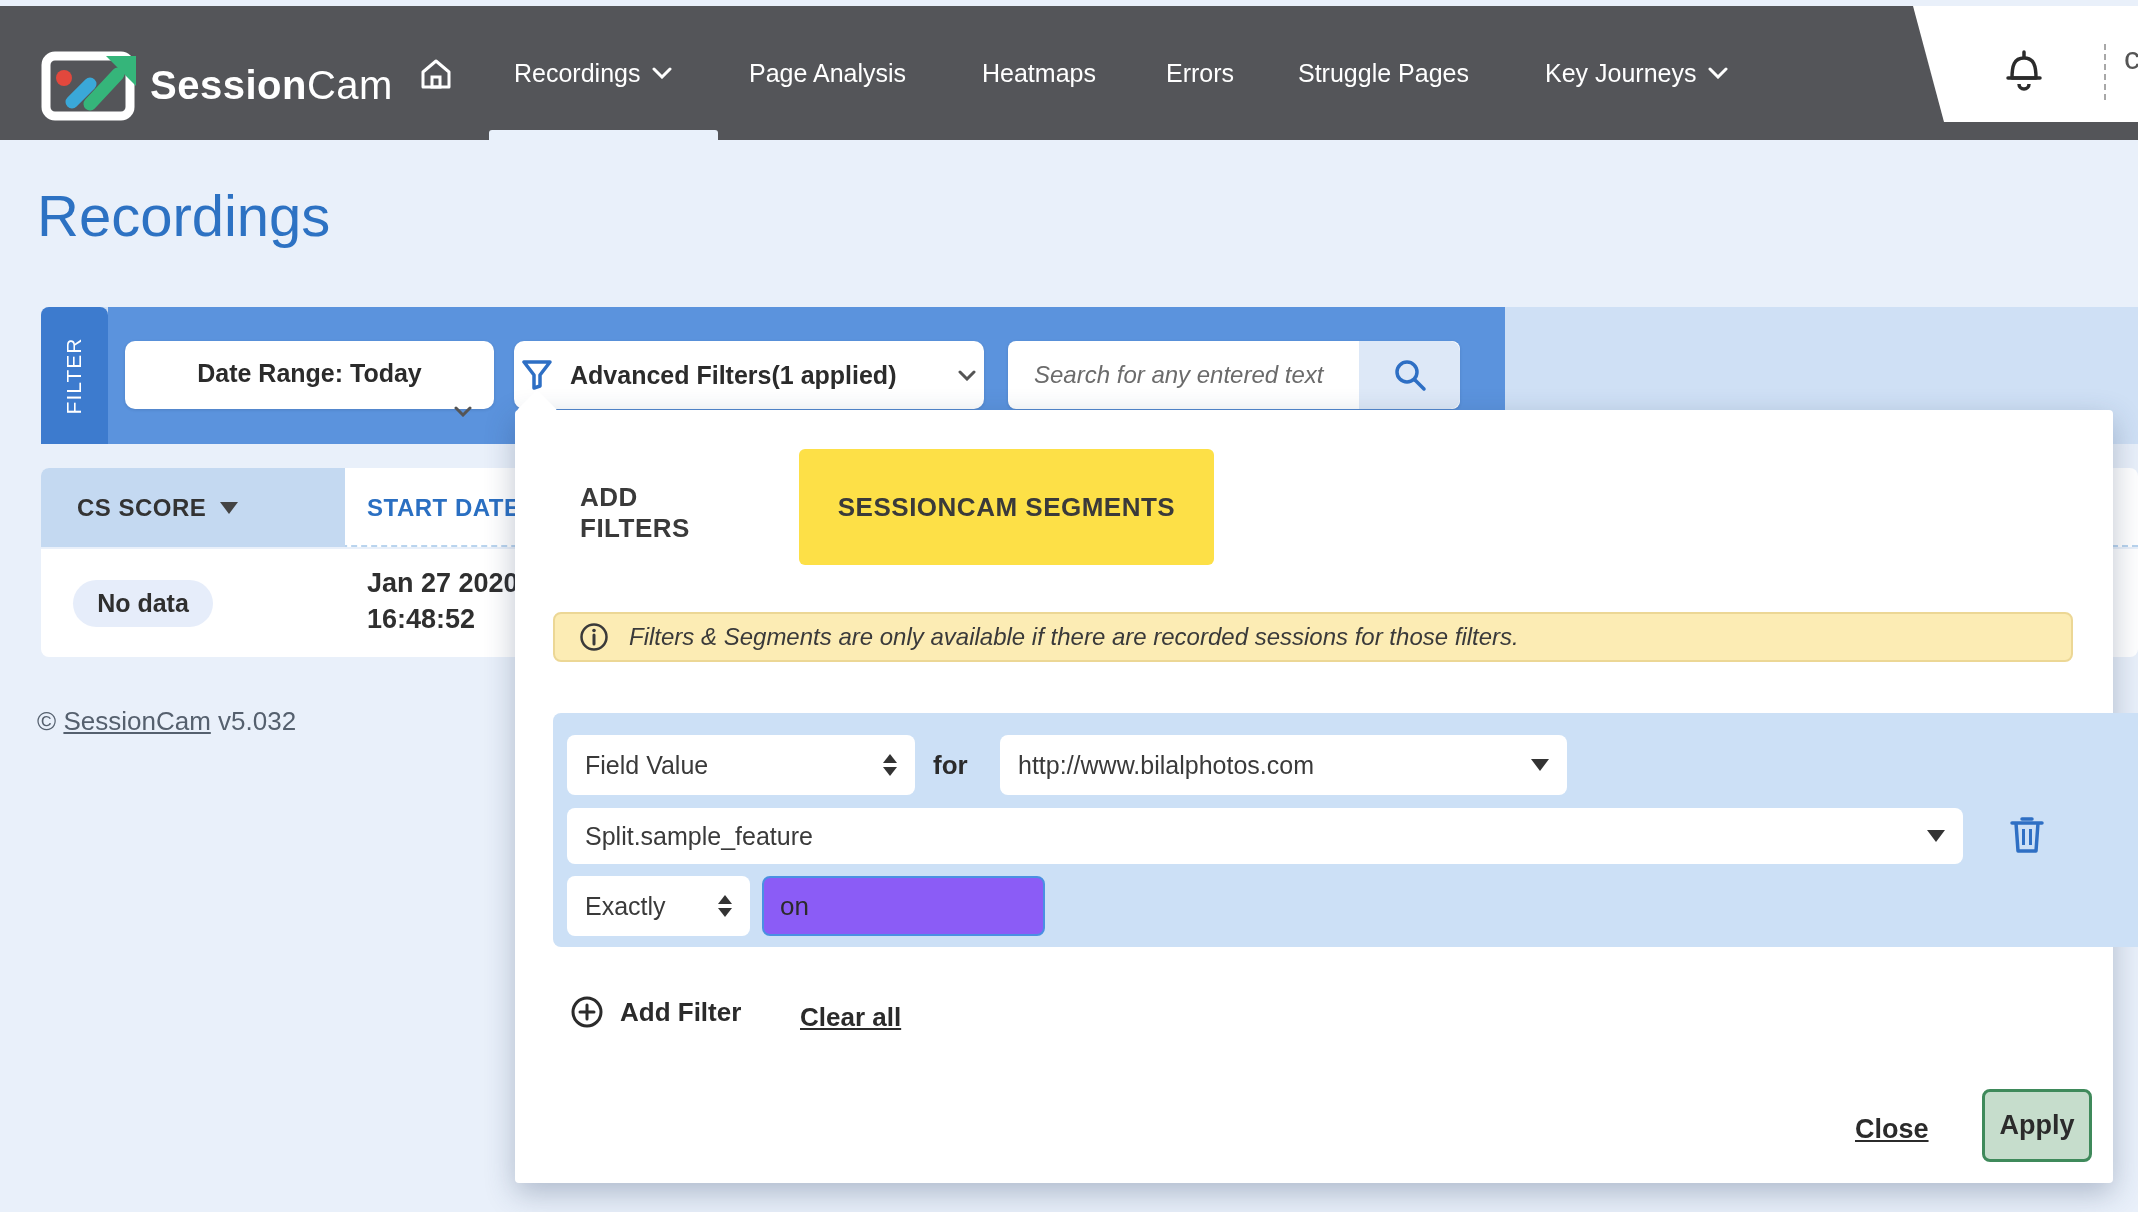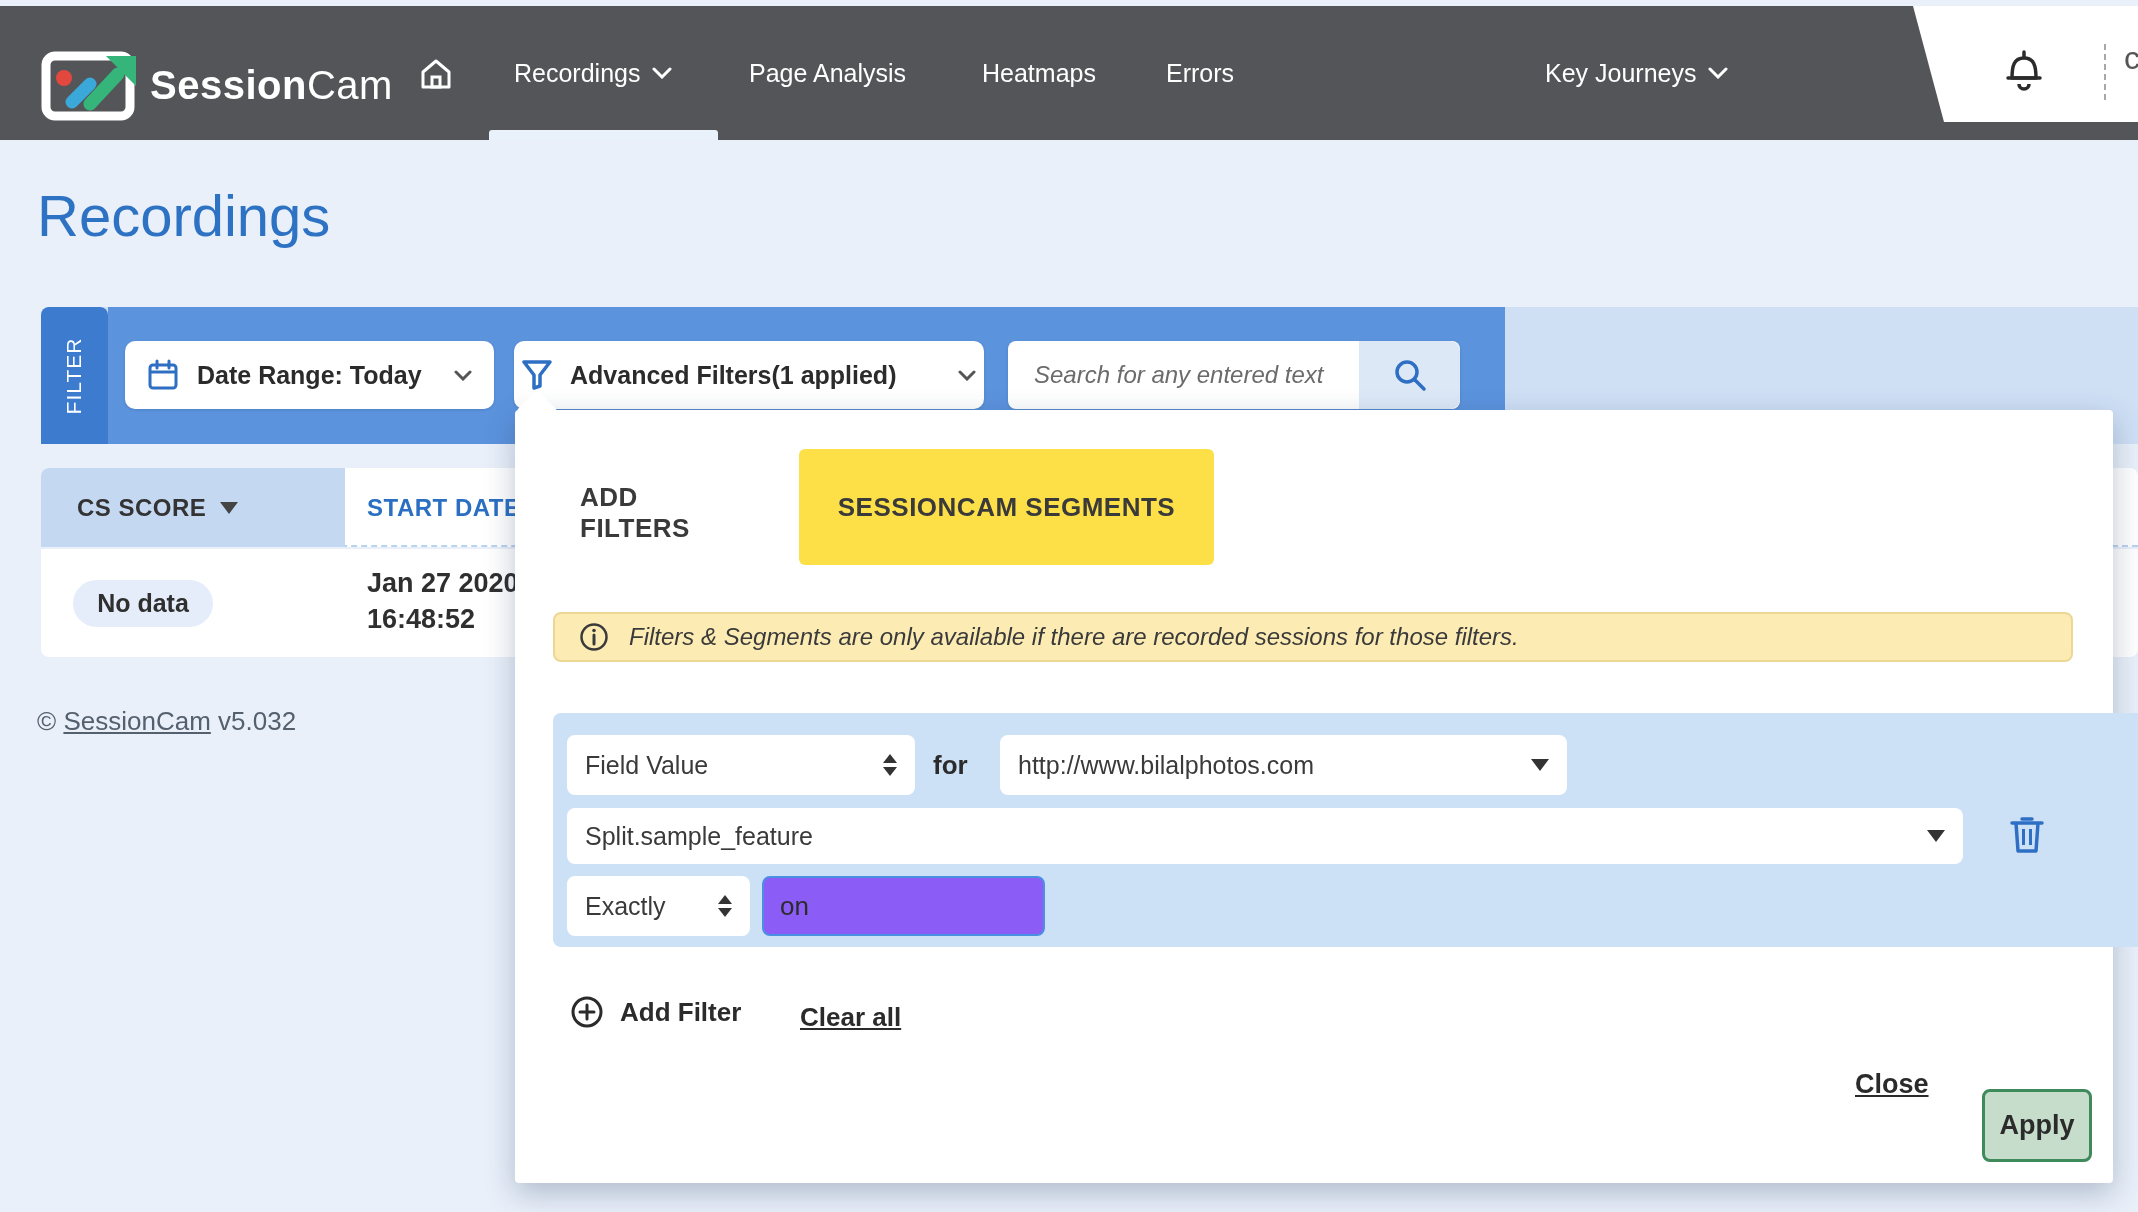--- a/index.html
+++ b/index.html
@@ -23,21 +23,21 @@
 
   
   .page-title { position:absolute; left:37px; top:182px; font-size:58px; font-weight:300; color:#2d72c3; }
 
   
   .light-band { position:absolute; left:41px; top:307px; width:2097px; height:137px; background:#cfe0f5; border-radius:8px 0 0 0; z-index:4; }
   .medium-bar { position:absolute; left:108px; top:307px; width:1397px; height:137px; background:#5b93dd; z-index:5; }
   .filter-tab { position:absolute; left:41px; top:307px; width:67px; height:137px; background:#3d7bce; border-radius:8px 8px 0 0; z-index:6; display:flex; align-items:center; justify-content:center; cursor:pointer; }
   .filter-tab-label { color:#fff; font-size:21px; font-weight:500; letter-spacing:1px; transform:rotate(-90deg); white-space:nowrap; }
   .bar-btn { position:absolute; top:341px; height:68px; background:#fff; border-radius:10px; display:flex; align-items:center; z-index:7; cursor:pointer; box-shadow:0 1px 3px rgba(30,50,90,.18); font-size:25px; font-weight:600; color:#2b2b2b; }
-  .btn-date { left:125px; width:369px; padding:0 22px; gap:18px; }
+  .btn-date { left:125px; width:369px; padding:0 22px; gap:18px;flex-direction:column; }
   .btn-advanced { left:514px; width:470px; padding:0 8px; gap:18px; }
   .chevron-sm { flex:0 0 auto; margin-left:auto; }
   .search-box { position:absolute; left:1008px; top:341px; width:452px; height:68px; background:#fff; border-radius:8px; display:flex; z-index:7; overflow:hidden; box-shadow:0 1px 3px rgba(30,50,90,.18); }
   .search-input { flex:1; border:0; outline:0; padding:0 10px 0 26px; font-size:24px; font-style:italic; color:#333; background:transparent; font-family:"Liberation Sans",sans-serif; }
   .search-input::placeholder { color:#6b6b6b; font-style:italic; }
   .search-btn { width:108px; background:#dde8f7; display:flex; align-items:center; justify-content:center; cursor:pointer; border-radius:0 10px 10px 0; }
 
   
   .table-header { position:absolute; left:41px; top:468px; width:2097px; height:79px; background:#ffffff; border-radius:8px 8px 0 0; border-bottom:2px dashed #b9d4ee; z-index:2; }
   .cs-cell { position:absolute; left:0; top:0; width:304px; height:79px; background:#c4d9f1; border-radius:8px 0 0 0; display:flex; align-items:center; gap:14px; padding-left:36px; cursor:pointer; }
@@ -67,21 +67,21 @@
   .spin-up { width:0; height:0; border-left:7px solid transparent; border-right:7px solid transparent; border-bottom:9px solid #333; }
   .spin-dn { width:0; height:0; border-left:7px solid transparent; border-right:7px solid transparent; border-top:9px solid #333; }
   .dd-caret { margin-left:auto; width:0; height:0; border-left:9px solid transparent; border-right:9px solid transparent; border-top:12px solid #333; }
   .for-label { position:absolute; left:380px; top:22px; height:60px; display:flex; align-items:center; font-size:26px; font-weight:600; color:#2b2b2b; }
   .value-input { position:absolute; left:209px; top:163px; width:283px; height:60px; border:2px solid #4a90e2; border-radius:8px; padding:0 16px; font-size:26px; color:#2b2b2b; outline:none; font-family:"Liberation Sans",sans-serif; background:#8b5cf6; }
   .trash-btn { position:absolute; left:1450px; top:98px; width:48px; height:48px; display:flex; align-items:center; justify-content:center; cursor:pointer; }
   .add-filter-row { position:absolute; left:55px; top:585px; display:flex; align-items:center; gap:16px; cursor:pointer; }
   .add-filter-label { font-size:26px; font-weight:700; color:#2b2b2b; }
   .clear-all { position:absolute; left:285px; top:592px; font-size:26px; font-weight:700; color:#2b2b2b; text-decoration:underline; cursor:pointer; }
   .save-btn { position:absolute; left:38px; top:682px; width:270px; height:70px; background:#2e75c6; border-radius:8px; display:flex; align-items:center; justify-content:center; color:#fff; font-size:26px; font-weight:600; cursor:pointer; }
-  .close-link { position:absolute; left:1340px; top:659px; font-size:27px; font-weight:700; color:#2b2b2b; text-decoration:underline; cursor:pointer; }
+  .close-link { position:absolute; left:1340px; top:704px; font-size:27px; font-weight:700; color:#2b2b2b; text-decoration:underline; cursor:pointer; }
   .apply-btn { position:absolute; left:1467px; top:679px; width:110px; height:73px; background:#c6ddcc; border:3px solid #3f8a5b; border-radius:8px; display:flex; align-items:center; justify-content:center; font-size:27px; font-weight:700; color:#2b2b2b; cursor:pointer; }
 </style>
 </head>
 <body>
 
 <div class="stage">
 
   <div class="nav">
     <div class="logo">
       <svg width="100" height="82" viewBox="0 0 100 82">
@@ -108,20 +108,23 @@
         </svg>
     </div>
     <div class="nav-item" style="left:749px;">
         <span>Page Analysis</span>
       </div>
     <div class="nav-item" style="left:982px;">
         <span>Heatmaps</span>
       </div>
     <div class="nav-item" style="left:1166px;">
         <span>Errors</span>
+      </div>
+    <div class="nav-item" style="left:1298px;">
+        <span>Struggle Pages</span>
       </div>
     <div class="nav-item" style="left:1545px;">
       <span>Key Journeys</span>
       <svg width="20" height="12" viewBox="0 0 20 12">
           <polyline points="2,2 10,10 18,2" fill="none" stroke="#fff" stroke-width="3" stroke-linecap="round"></polyline>
         </svg>
     </div>
 
     <div class="nav-indicator"></div>
 

